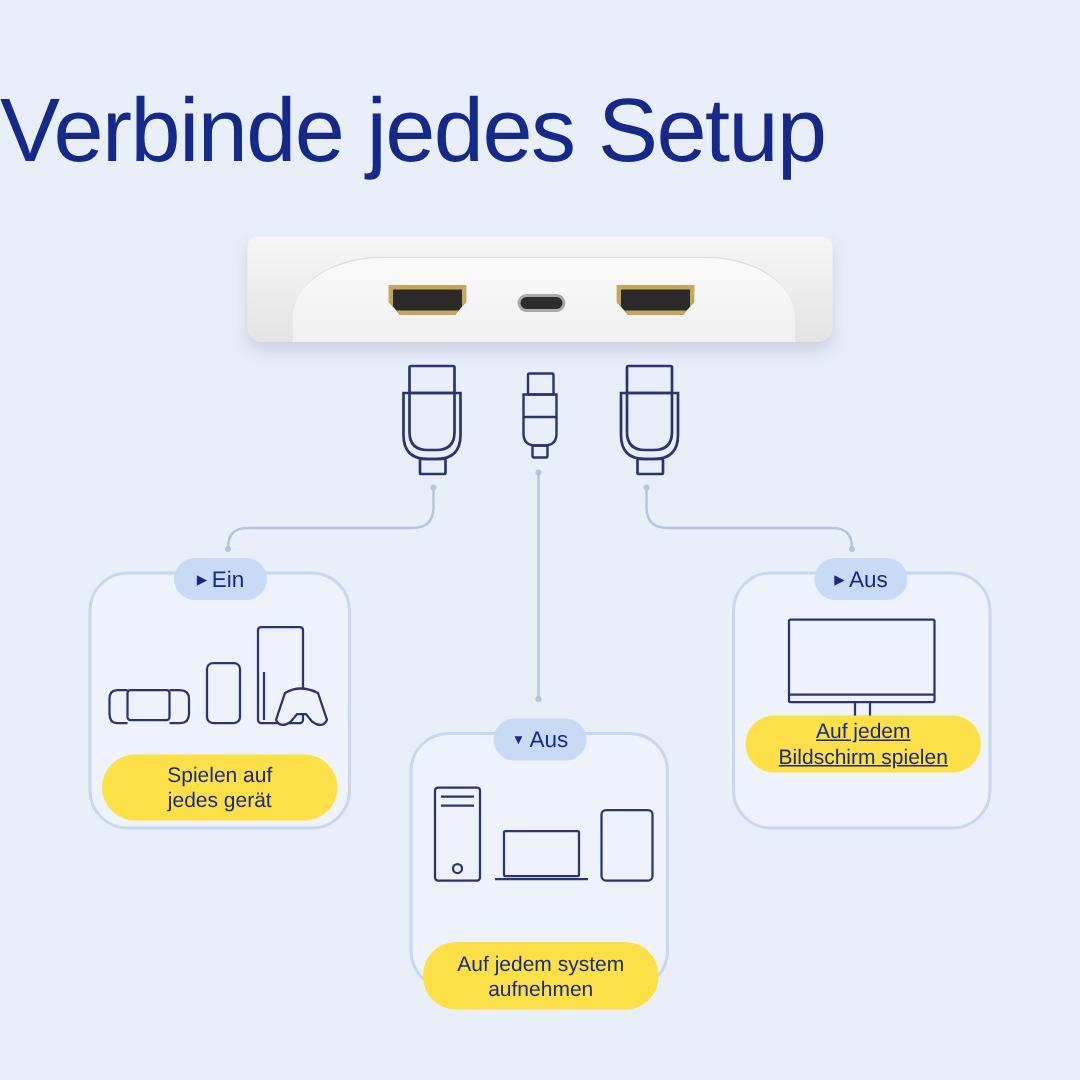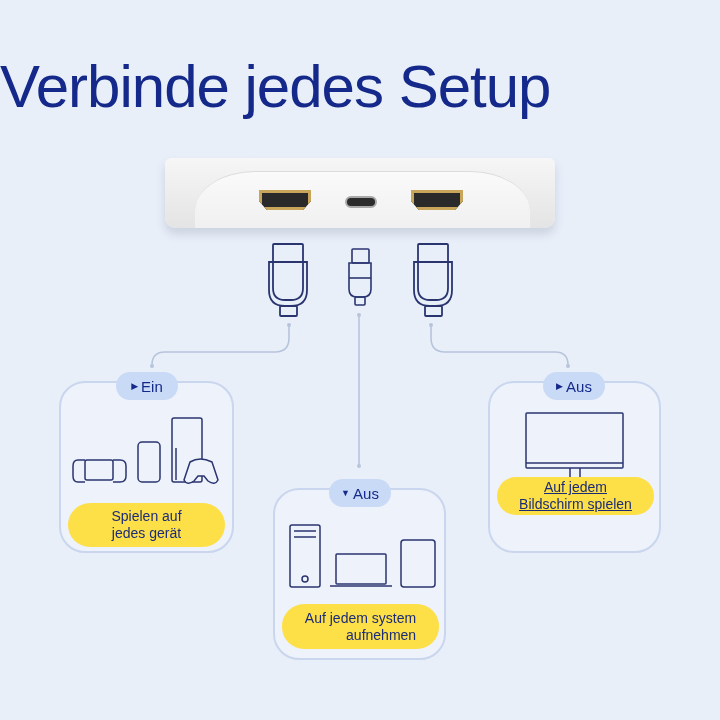--- a/index.html
+++ b/index.html
@@ -145,21 +145,21 @@
       </g>
     <g>
         <rect x="336" y="554" width="50" height="30" rx="1"></rect>
         <path d="M330 586 H392"></path>
       </g>
     <g>
         <rect x="401" y="540" width="34" height="47" rx="3"></rect>
       </g>
   </g>
 </svg>
-<div class="caption" style="left:282px;top:604px;width:157px;height:45px;text-align:right;">
+<div class="caption" style="left:282px;top:628px;width:157px;height:45px;">
   <div>
       <div>Auf jedem system</div>
       <div>aufnehmen</div>
     </div>
 </div>
 
 <div class="card" style="left:488px;top:381px;width:173px;height:172px;"></div>
 <div class="badge" style="left:543px;top:372px;width:62px;">
   <span style="font-size:9px;">▶</span>
   <span>Aus</span>

